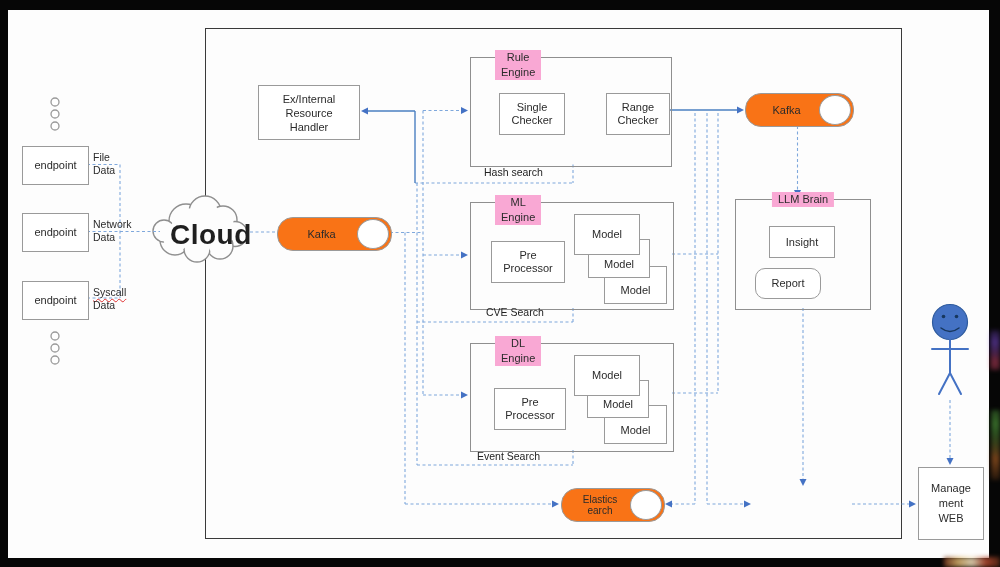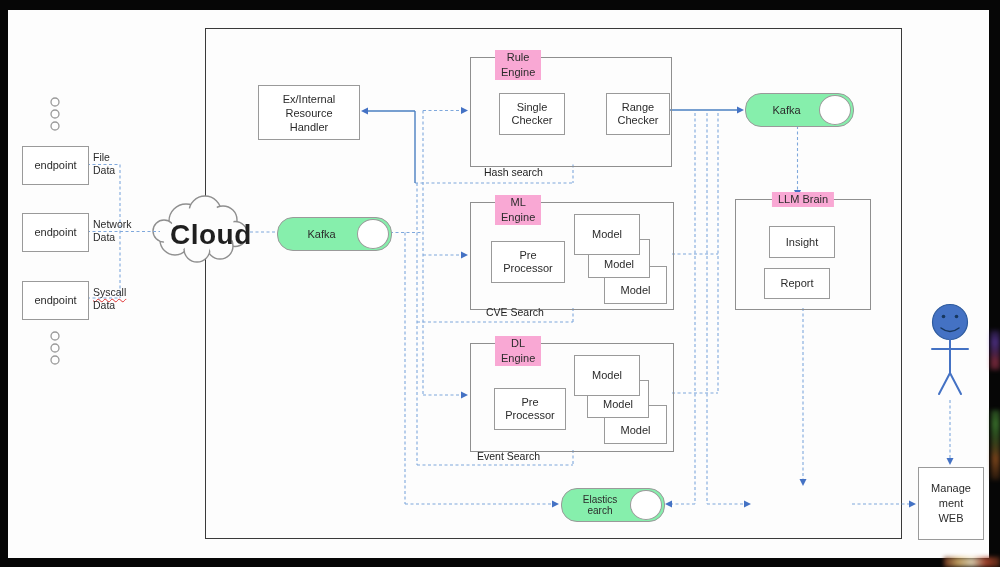--- a/index.html
+++ b/index.html
@@ -7,21 +7,21 @@
           font-family:"Liberation Sans", sans-serif;color:#2f2f2f;}
   .canvas{position:absolute;left:8px;top:10px;width:981px;height:548px;background:#fdfdfd;}
   .box{position:absolute;background:#fff;border:1.2px solid #9a9a9a;display:flex;
        align-items:center;justify-content:center;text-align:center;
        font-size:11px;line-height:13px;white-space:pre-line;color:#2b2b2b;}
   .outer{position:absolute;left:205px;top:28px;width:695px;height:509px;
          border:1.6px solid #3a3a3a;background:transparent;z-index:1;}
   .engine{position:absolute;background:transparent;border:1.2px solid #8f8f8f;z-index:3;}
   .legend{position:absolute;top:-8px;background:#f9a8d4;padding:0 6px;font-size:11px;
           line-height:15px;white-space:pre-line;text-align:center;color:#2b2b2b;}
-  .pill{position:absolute;background:#86efac;border:1.2px solid #9a9a9a;border-radius:16px;
+  .pill{position:absolute;background:#f97316;border:1.2px solid #9a9a9a;border-radius:16px;
         display:flex;align-items:center;justify-content:center;font-size:11px;color:#2b2b2b;
         z-index:3;text-align:center;white-space:pre-line;}
   .pill .txt{margin-right:26px;}
   .pill-circle{position:absolute;right:2px;top:1px;bottom:1px;width:32px;background:#fff;
         border:1.2px solid #9a9a9a;border-radius:50%;box-sizing:border-box;}
   .datalabel{position:absolute;font-size:10.5px;line-height:13px;color:#2b2b2b;z-index:3;
         white-space:pre-line;}
   .sublabel{position:absolute;font-size:10.5px;color:#222;z-index:3;padding-left:44px;}
   .misspelled{text-decoration:underline wavy #e03131 1px;text-underline-offset:2px;}
   svg{position:absolute;left:0;top:0;z-index:2;}
@@ -190,21 +190,21 @@
  <div class="sublabel" style="left:433px;top:450px;">Event Search</div>
 
  <div class="pill" style="left:745px;top:93px;width:107px;height:32px;">
    <span class="txt">Kafka</span>
    <span class="pill-circle"></span>
  </div>
 
  <div class="engine" style="left:735px;top:199px;width:134px;height:109px;">
    <span class="legend" style="left:50%;transform:translateX(-50%);white-space:nowrap;">LLM Brain</span>
    <div class="box" style="left:33px;top:26px;width:64px;height:30px;">Insight</div>
-   <div class="box" style="left:28px;top:68px;width:64px;height:29px;">Report</div>
+   <div class="box" style="left:19px;top:68px;width:64px;height:29px;border-radius:10px;">Report</div>
  </div>
 
  <div class="pill" style="left:561px;top:488px;width:102px;height:32px;font-size:10px;line-height:11px;">
    <span class="txt">Elastics
 earch</span>
    <span class="pill-circle"></span>
  </div>
 
  <div class="box z3" style="left:918px;top:467px;width:64px;height:71px;line-height:15px;">Manage
 ment

